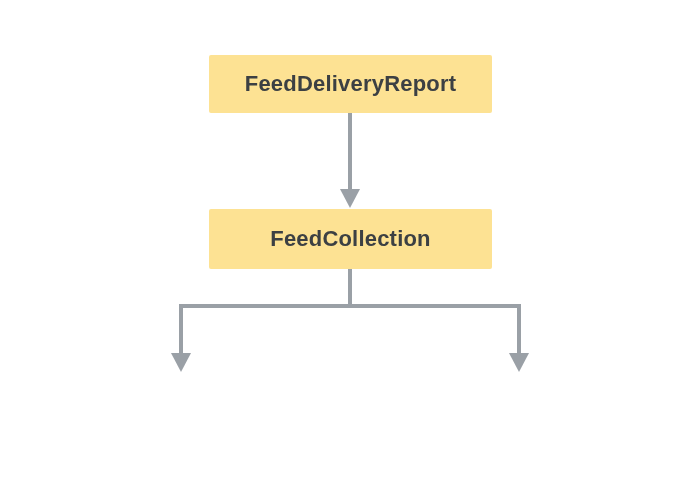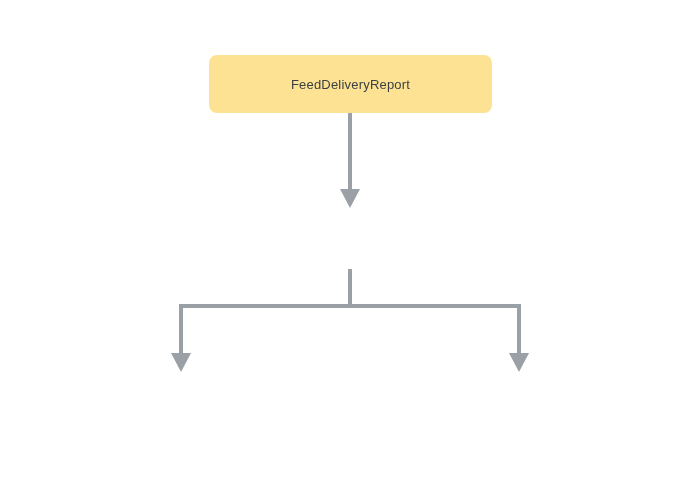--- a/index.html
+++ b/index.html
@@ -22,23 +22,23 @@
     width: 700px;
     height: 500px;
   }
   .node {
     position: absolute;
     display: flex;
     align-items: center;
     justify-content: center;
     background: var(--node-fill, #FDE293);
     color: var(--node-text, #3C4043);
-    border-radius: 8px;
-    font-size: 13px;
-    font-weight: normal;
+    border-radius: 2px;
+    font-size: 22px;
+    font-weight: bold;
     letter-spacing: 0.2px;
     text-align: center;
     box-sizing: border-box;
   }
   #node-top    { left: 209px; top:  55px; width: 283px; height: 58px; }
   #node-mid    { left: 209px; top: 209px; width: 283px; height: 60px; }
   #node-left   { left:  38px; top: 372px; width: 289px; height: 60px; }
   #node-right  { left: 377px; top: 372px; width: 285px; height: 58px; }
 </style>
 </head>
@@ -55,16 +55,19 @@
 
     <polygon points="171,353 191,353 181,372" fill="#9AA0A6"></polygon>
 
     <polygon points="509,353 529,353 519,372" fill="#9AA0A6"></polygon>
   </svg>
 
   <div class="node" id="node-top">
     <span>FeedDeliveryReport</span>
   </div>
 
+  <div class="node" id="node-mid">
+    <span>FeedCollection</span>
+  </div>
 
 
 
 </div>
 
 </body></html>

